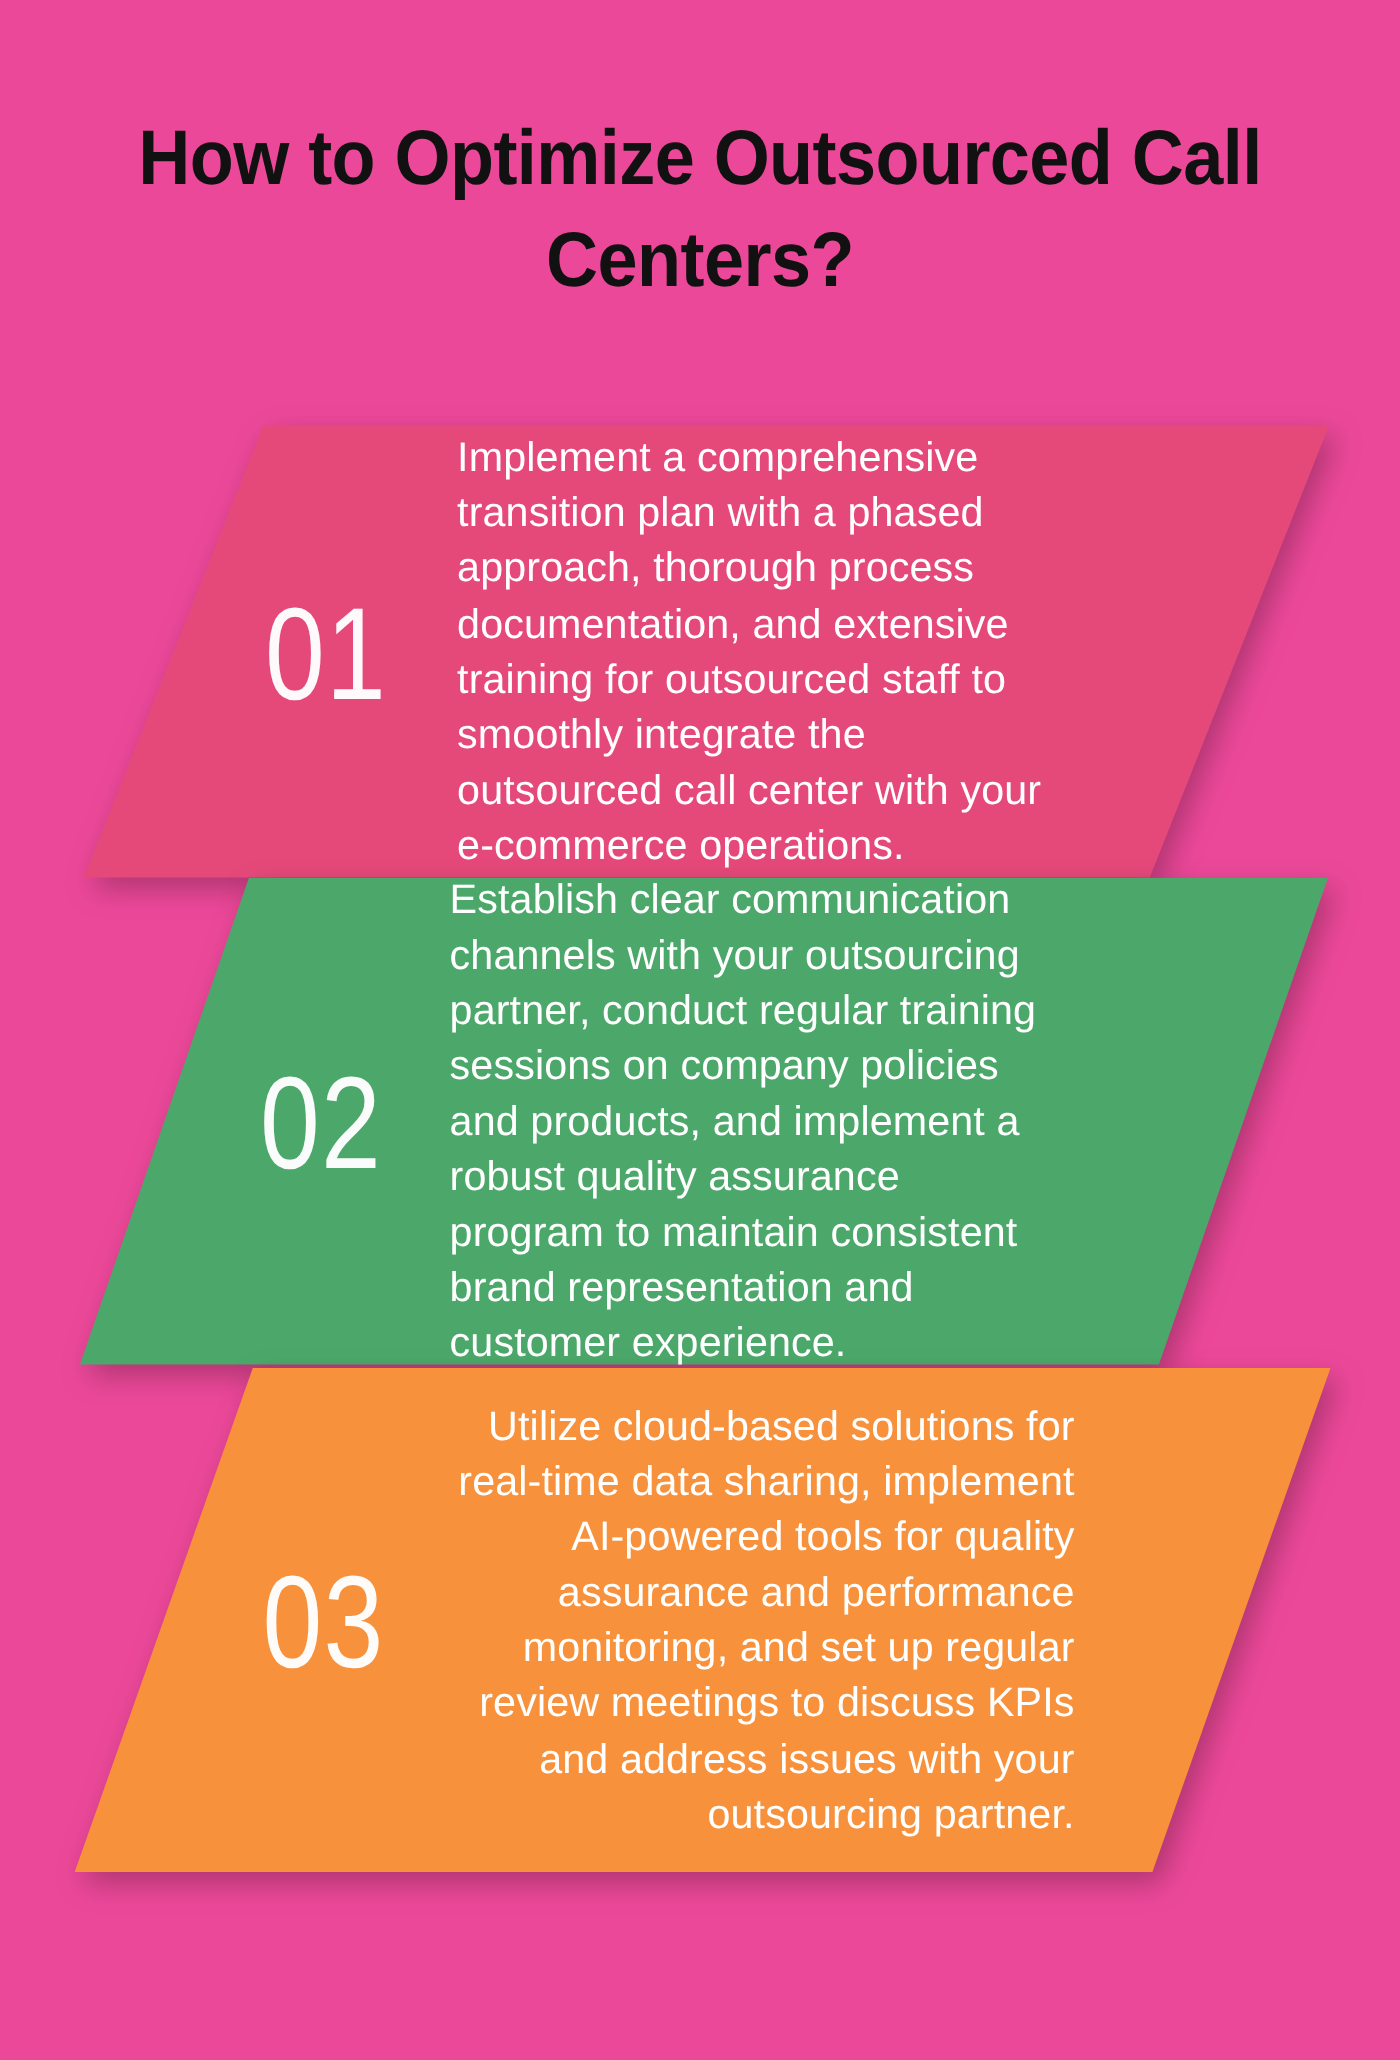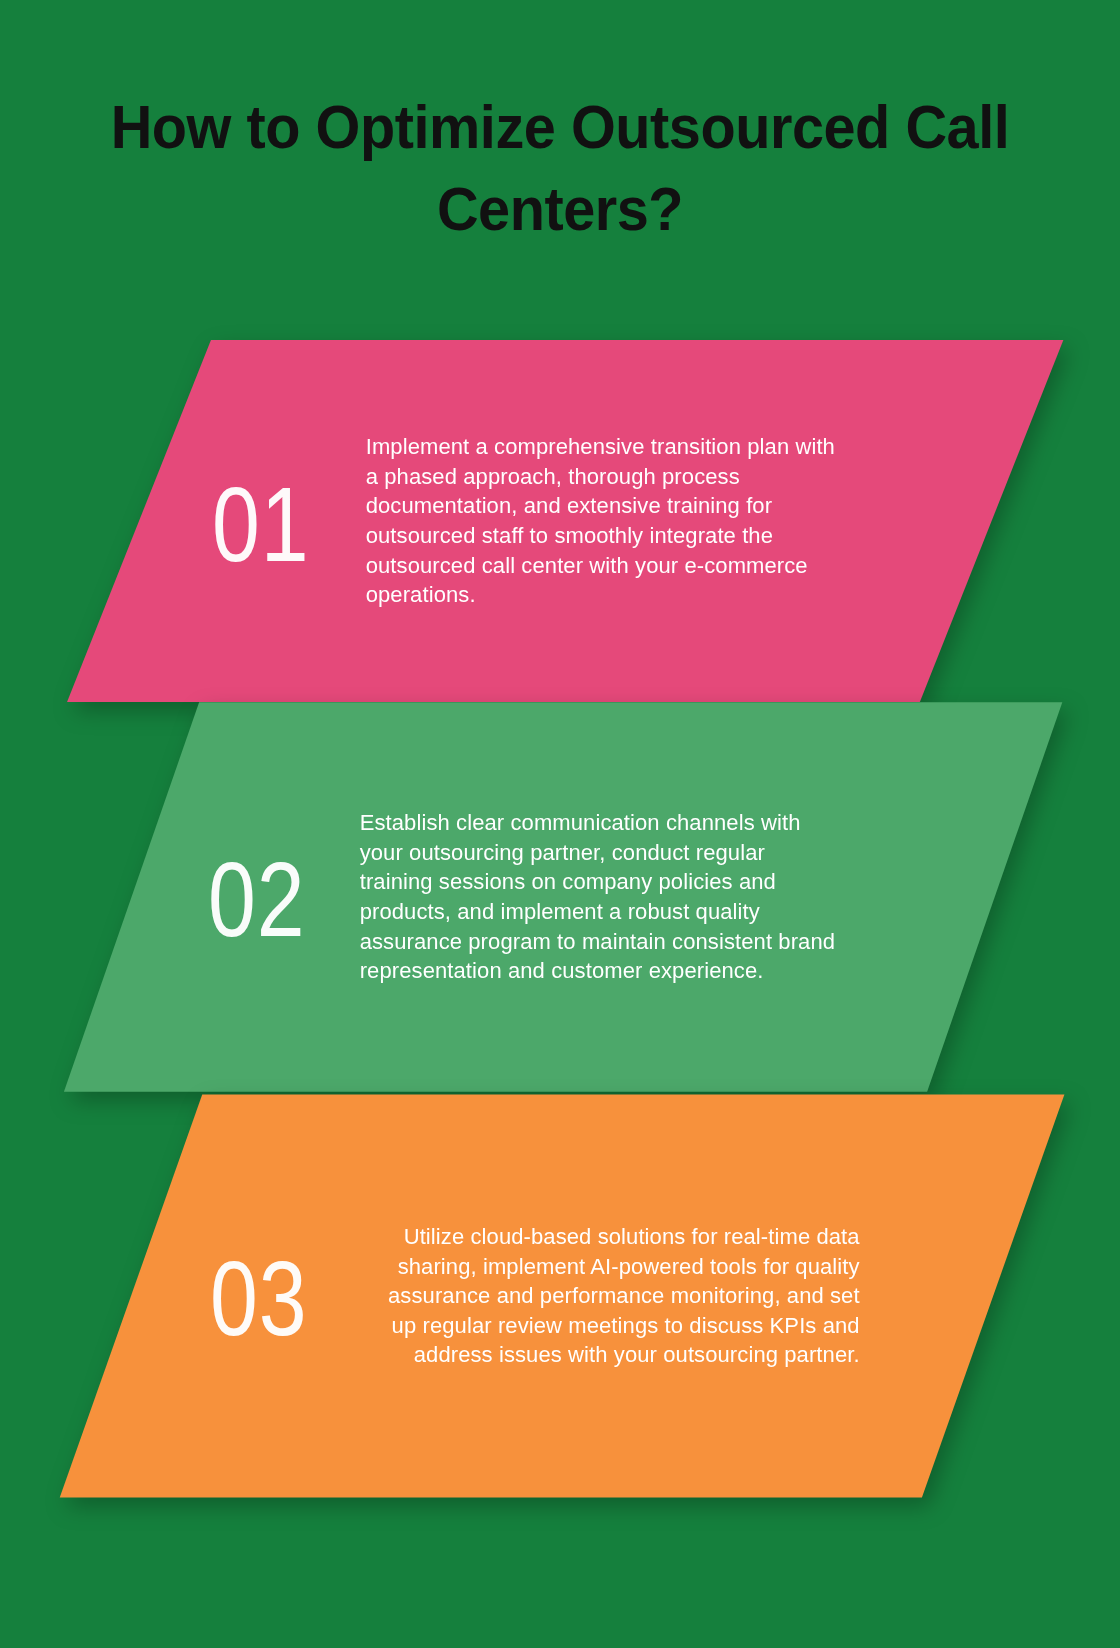--- a/index.html
+++ b/index.html
@@ -87,21 +87,21 @@
     line-height: 1;
     color: #ffffff;
     letter-spacing: 1px;
     flex: 0 0 auto;
     opacity: 0.97;
     transform: scaleY(1.22);
   }
 
   .step-text {
     font-family: "Liberation Sans Narrow", "Liberation Sans", sans-serif;
-    font-size: 22px;
+    font-size: 33px;
     line-height: 1.345;
     color: #ffffff;
     flex: 0 0 auto;
     letter-spacing: 0.1px;
   }
 
   
   #step-1 {
     left: 40px;
     top: 337px;
@@ -151,21 +151,21 @@
   #step-3 .step-inner {
     padding-left: 170px;
     padding-right: 176px;
   }
   #step-3 .step-number { margin-right: 52px; margin-top: 4px; }
   #step-3 .step-text { width: 500px; text-align: right; }
 </style>
 </head>
 <body style="background: rgb(222, 222, 222);">
 
-<div id="page" style="background: #15803d;">
+<div id="page" style="background: #ec4899;">
 
   <div class="title-wrap">
     <span class="title"><span>How to Optimize Outsourced</span> <span>Call Centers?</span></span>
   </div>
 
   <div class="steps">
 
     <div class="step" id="step-1">
       <div class="step-shape">
         <div class="shape-fill" style="background: rgb(229, 73, 122);"></div>

